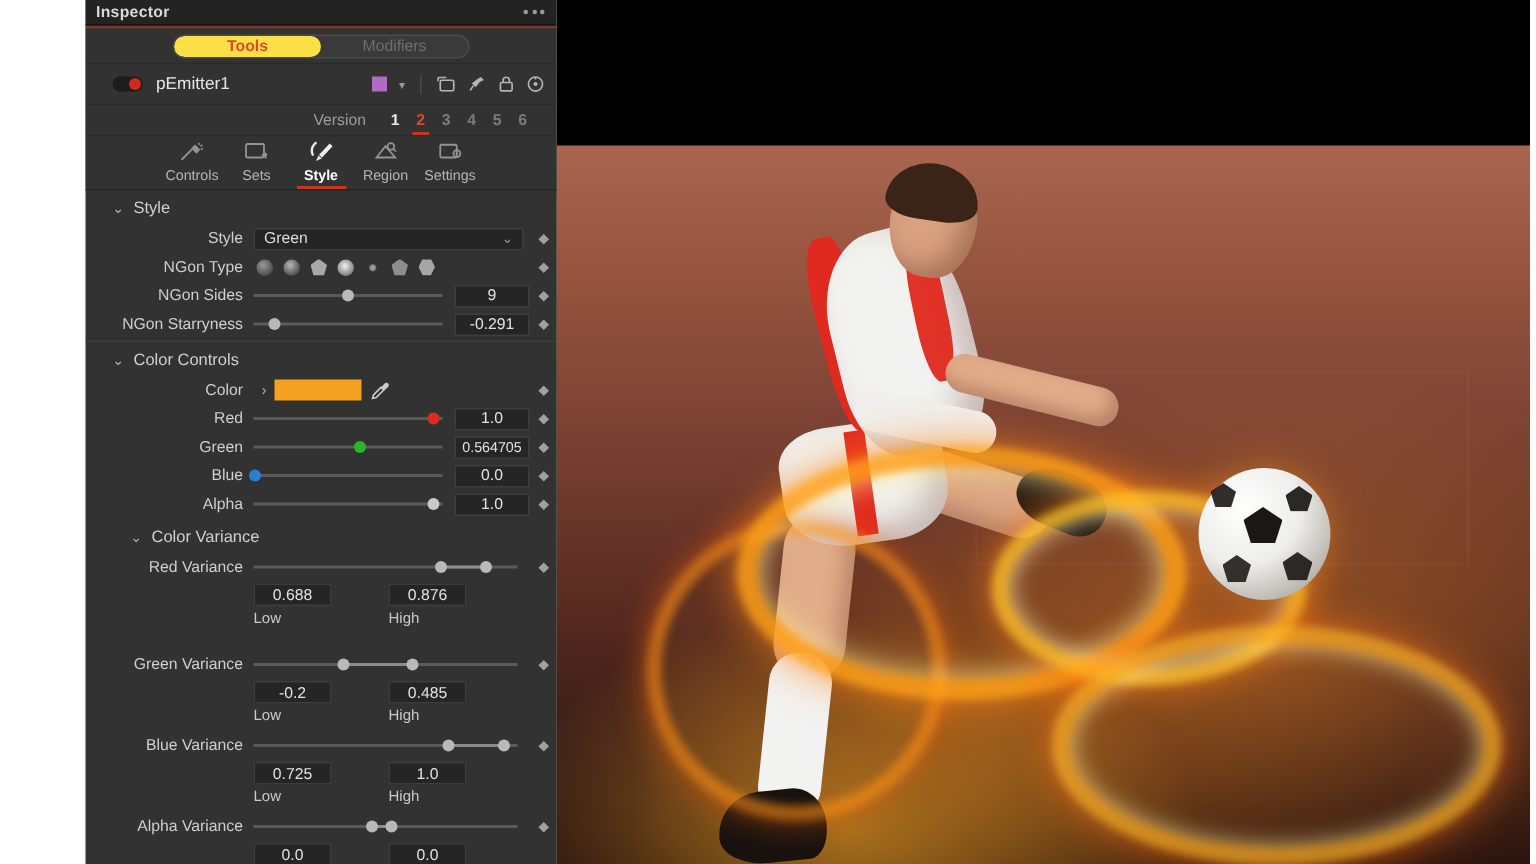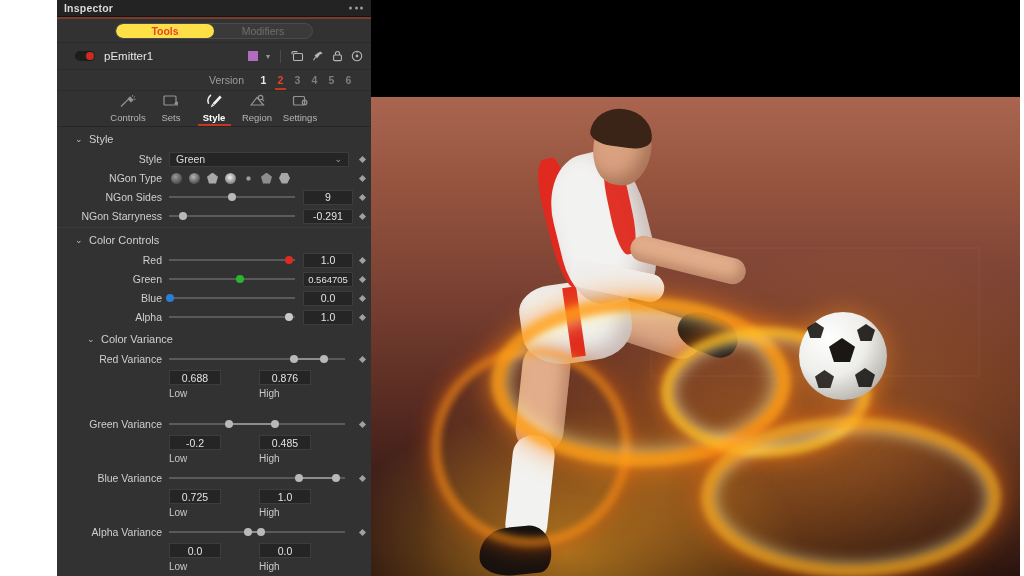--- a/index.html
+++ b/index.html
@@ -429,20 +429,33 @@
         <span class="kf"><span></span></span>
       </div>
 
       <div class="sep"></div>
 
       <div class="section-head">
         <span class="tri">⌄</span>
         <span>Color Controls</span>
       </div>
 
+      <div class="row">
+        <span class="lbl">Color</span>
+        <span class="arrowgt">›</span>
+        <span class="colorswatch"></span>
+        <span class="eyedrop">
+          <svg width="13" height="13" viewBox="0 0 13 13">
+              <path d="M9.8 1.4a1.6 1.6 0 0 1 2.2 2.2L9.4 6.2 7.2 4z" fill="#cccccc"></path>
+              <path d="M7 4.2 2 9.2l-.6 2.4 2.4-.6 5-5z" fill="none" stroke="#cccccc" stroke-width="1.1"></path>
+            </svg>
+        </span>
+        <span style="flex:1"></span>
+        <span class="kf"><span></span></span>
+      </div>
 
       <div class="row">
         <span class="lbl">Red</span>
         <div class="slider">
           <span class="track"></span>
             <span class="thumb" style="left:95%;background:#dd2b20"></span>
         </div>
         <div class="numbox">1.0</div>
         <span class="kf"><span></span></span>
       </div>

